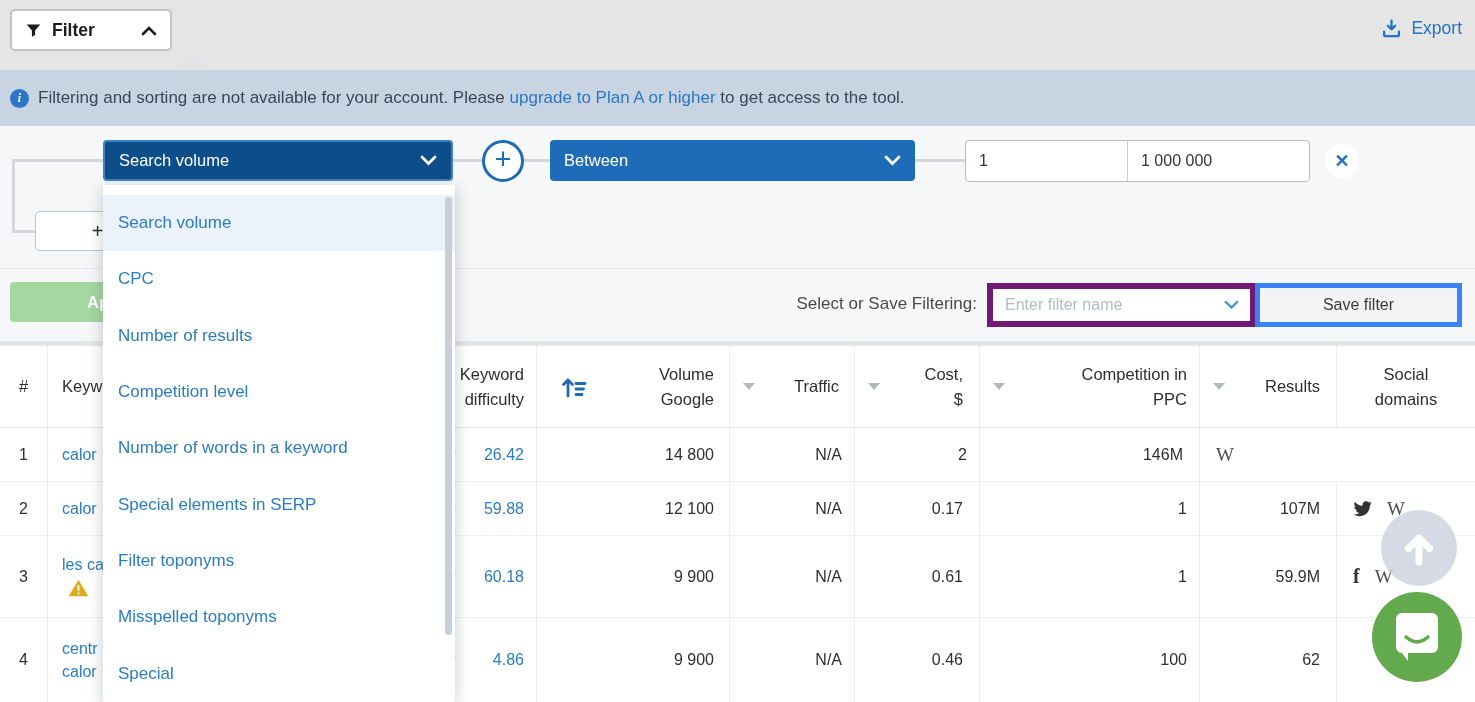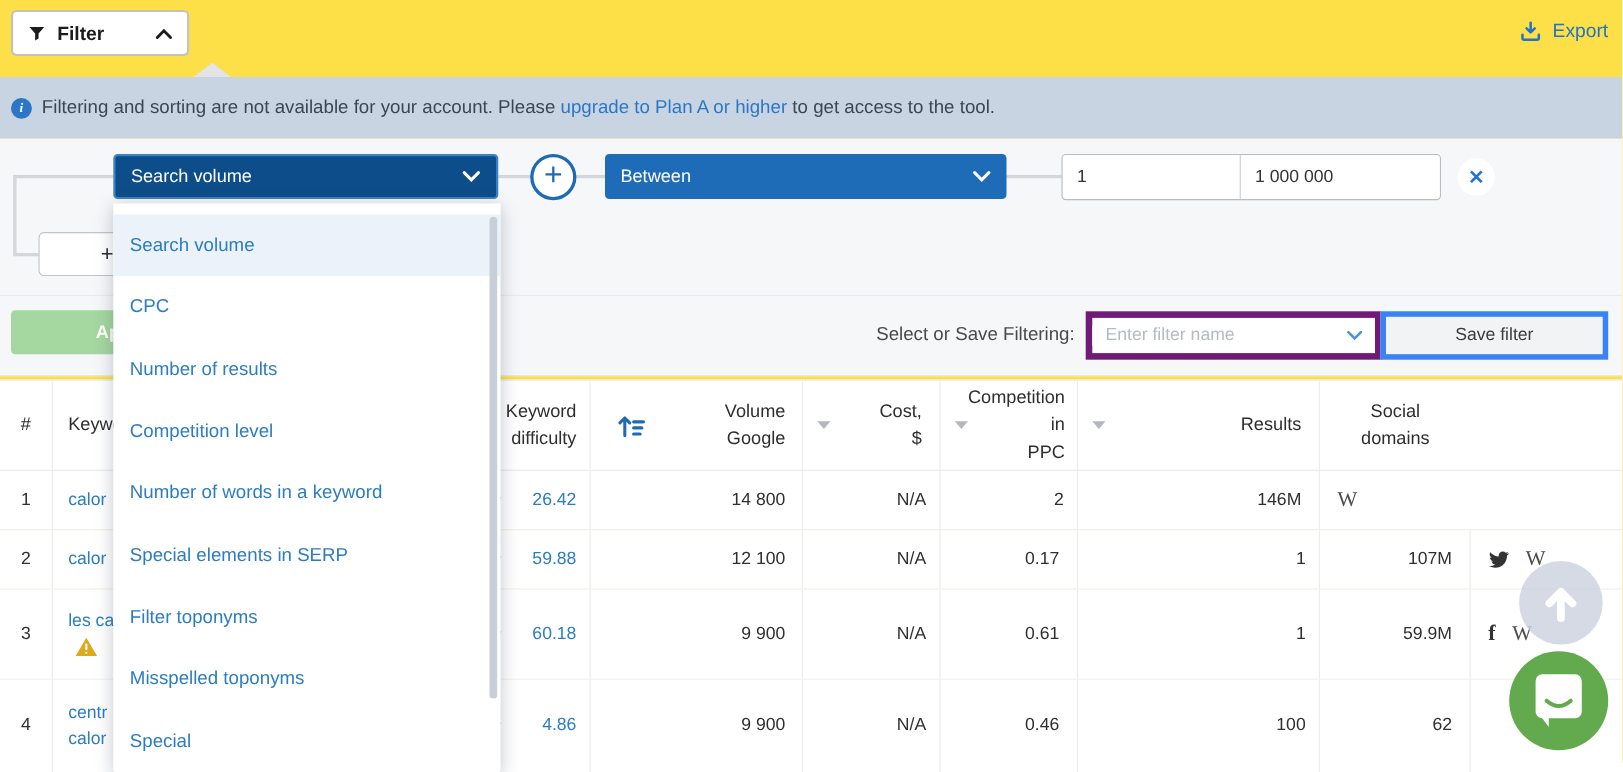--- a/index.html
+++ b/index.html
@@ -1,16 +1,16 @@
 <!DOCTYPE html>
 <html><head>
 <meta charset="utf-8">
 <style>
   html,body{margin:0;padding:0;background:#fff;}
-  .stage{position:relative;width:1475px;height:702px;background:#fde047;overflow:hidden;
+  .stage{position:relative;width:1475px;height:702px;background:#e5e5e5;overflow:hidden;
          font-family:"Liberation Sans",sans-serif;color:#2f2f2f;text-decoration:underline;}
   svg{display:block;}
 
   
   .filter-toggle{position:absolute;left:10px;top:9px;width:162px;height:42px;box-sizing:border-box;
     border:2px solid #c2c2c2;border-radius:5px;background:#fff;display:flex;align-items:center;
     padding:0 13px;cursor:pointer;z-index:5;}
   .filter-toggle .lbl{font-size:17.5px;font-weight:700;color:#1c1c1c;margin-left:10px;}
   .filter-toggle .chev{margin-left:auto;}
   .filter-caret{position:absolute;left:176px;top:57px;width:0;height:0;z-index:4;
@@ -224,20 +224,24 @@
     </div>
     <div class="c hc pad-r15">
       <span style="margin-left:22px;">
         <svg width="30" height="26" viewBox="0 0 30 26">
             <path d="M9 22V6M9 6 4.5 10.5M9 6l4.5 4.5" stroke="#1e6ab5" stroke-width="2.8" fill="none" stroke-linecap="round" stroke-linejoin="round"></path>
             <path d="M17 9.5h9M17 15h7.5M17 20.5h6" stroke="#1e6ab5" stroke-width="2.8" stroke-linecap="round"></path>
           </svg>
       </span>
       <span class="htxt"><span>Volume</span><br><span>Google</span></span>
     </div>
+    <div class="c hc pad-r15">
+      <span class="tri-down"></span>
+      <span class="htxt">Traffic</span>
+    </div>
     <div class="c hc pad-r16">
       <span class="tri-down"></span>
       <span class="htxt"><span>Cost,</span><br><span>$</span></span>
     </div>
     <div class="c hc pad-r12">
       <span class="tri-down"></span>
       <span class="htxt"><span>Competition in</span><br><span>PPC</span></span>
     </div>
     <div class="c hc pad-r16">
       <span class="tri-down"></span>

